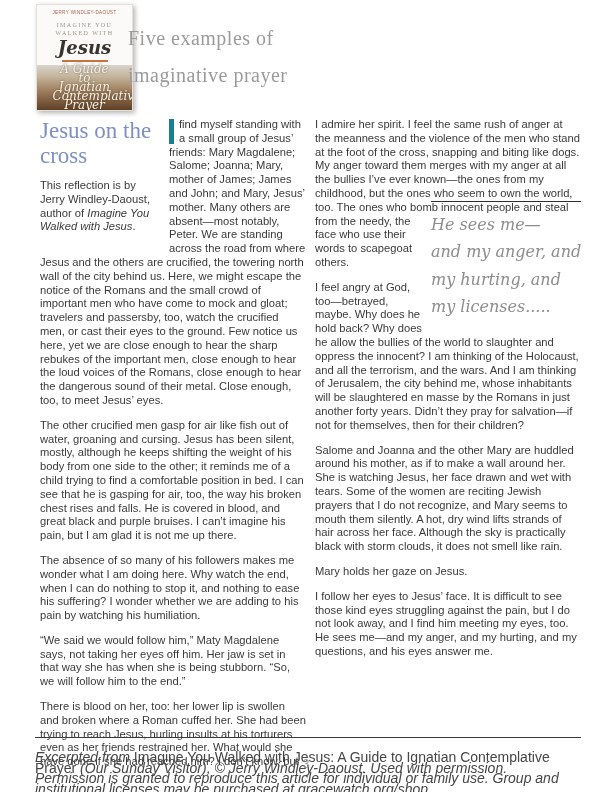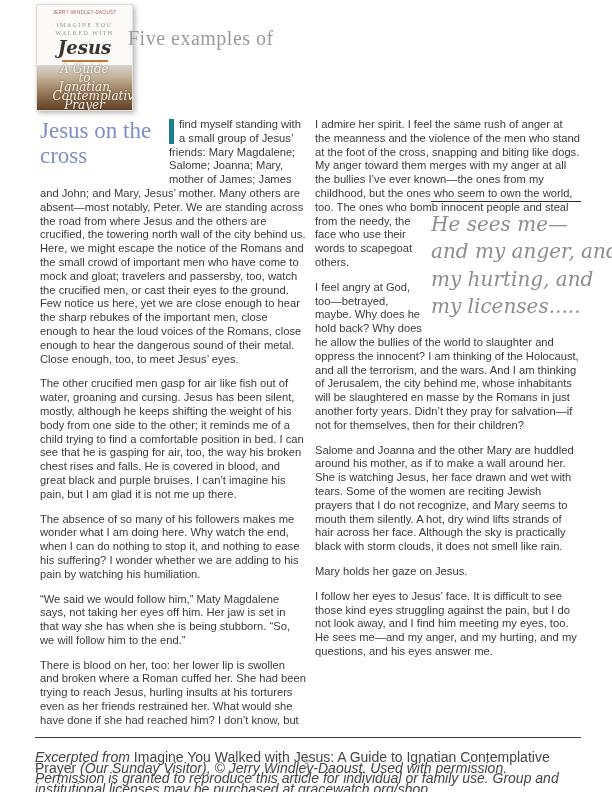--- a/index.html
+++ b/index.html
@@ -38,21 +38,21 @@
   .intro-heading { margin:0; font-family:"Liberation Serif","DejaVu Serif",serif; font-weight:normal;
                    font-size:23px; line-height:25px; color:#7e90c3; }
   .byline { margin:11px 0 0 0; font-size:11.2px; line-height:13.8px; color:#3a3a3a; }
   .byline i { font-style:italic; }
 
   .dropcap-bar { float:left; width:5px; height:25px; background:#1a7f8e; margin:1px 5px 0 0; }
 
   .pullquote { float:right; display:block; width:150px; margin:-14px 0 4px 9px; padding-top:9px;
                border-top:1.5px solid #2e2e2e;
                font-family:"DejaVu Serif","Liberation Serif",serif; font-style:italic;
-               font-size:20px; line-height:27.5px; color:#8d8d8d; }
+               font-size:16px; line-height:27.5px; color:#8d8d8d; }
   .pq-line { display:block; white-space:nowrap; }
 
   
   .footer { position:absolute; left:35px; top:737px; width:546px; border-top:1.4px solid #3a3a3a;
             padding-top:14px; font-size:14px; line-height:10.5px; color:#454545; }
   .footer i { font-style:italic; }
   .footer .roman { font-style:normal; }
 
   .page-num { position:absolute; top:757px; left:0; width:612px; text-align:center;
               font-size:12px; color:#9a9a9a; }
@@ -67,27 +67,31 @@
     <div class="cover-smalltitle">Imagine You Walked with</div>
     <div class="cover-jesus">Jesus</div>
     <div class="cover-band"></div>
     <div class="cover-photo">
       <div class="cover-subtitle">A Guide to Ignatian Contemplative Prayer</div>
     </div>
   </div>
 
   <h1 class="page-title">
     <span>Five examples of</span><br>
+    <span>imaginative prayer</span>
   </h1>
 
   <div class="columns">
 
     <div class="col">
       <div class="intro">
         <h2 class="intro-heading">Jesus on the cross</h2>
+        <p class="byline">
+          <span>This reflection is by Jerry Windley-Daoust, author of </span><i>Imagine You Walked with Jesus</i><span>.</span>
+        </p>
       </div>
       <p class="body-p"><span class="dropcap-bar"></span><span>find myself standing with a small group of Jesus’ friends: Mary Magdalene; Salome; Joanna; Mary, mother of James; James and John; and Mary, Jesus’ mother. Many others are absent—most notably, Peter. We are standing across the road from where Jesus and the others are crucified, the towering north wall of the city behind us. Here, we might escape the notice of the Romans and the small crowd of important men who have come to mock and gloat; travelers and passersby, too, watch the crucified men, or cast their eyes to the ground. Few notice us here, yet we are close enough to hear the sharp rebukes of the important men, close enough to hear the loud voices of the Romans, close enough to hear the dangerous sound of their metal. Close enough, too, to meet Jesus’ eyes.</span></p>
       <p class="body-p">The other crucified men gasp for air like fish out of water, groaning and cursing. Jesus has been silent, mostly, although he keeps shifting the weight of his body from one side to the other; it reminds me of a child trying to find a comfortable position in bed. I can see that he is gasping for air, too, the way his broken chest rises and falls. He is covered in blood, and great black and purple bruises. I can’t imagine his pain, but I am glad it is not me up there.</p>
       <p class="body-p">The absence of so many of his followers makes me wonder what I am doing here. Why watch the end, when I can do nothing to stop it, and nothing to ease his suffering? I wonder whether we are adding to his pain by watching his humiliation.</p>
       <p class="body-p">“We said we would follow him,” Maty Magdalene says, not taking her eyes off him. Her jaw is set in that way she has when she is being stubborn. “So, we will follow him to the end.”</p>
       <p class="body-p">There is blood on her, too: her lower lip is swollen and broken where a Roman cuffed her. She had been trying to reach Jesus, hurling insults at his torturers even as her friends restrained her. What would she have done if she had reached him? I don’t know, but</p>
     </div>
 
     <div class="col">
       <p class="body-p">

